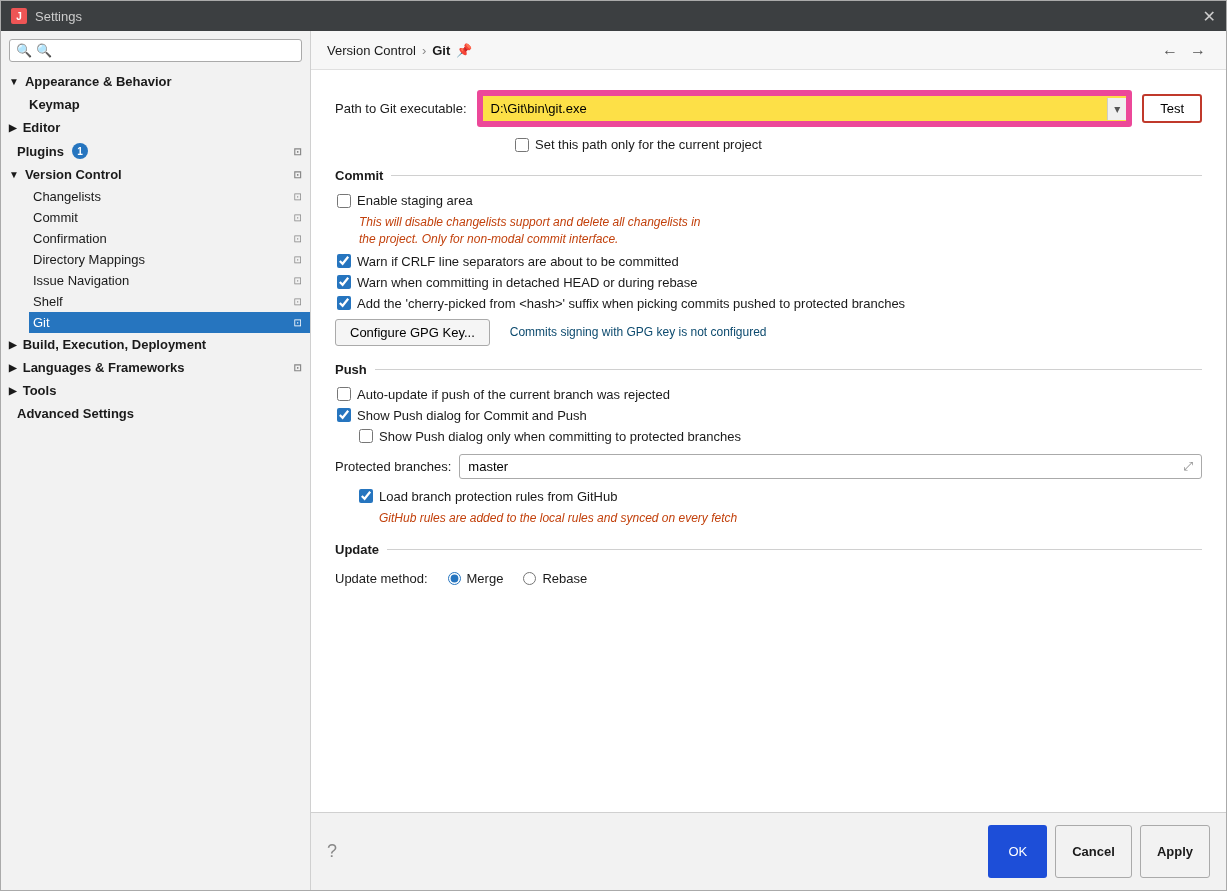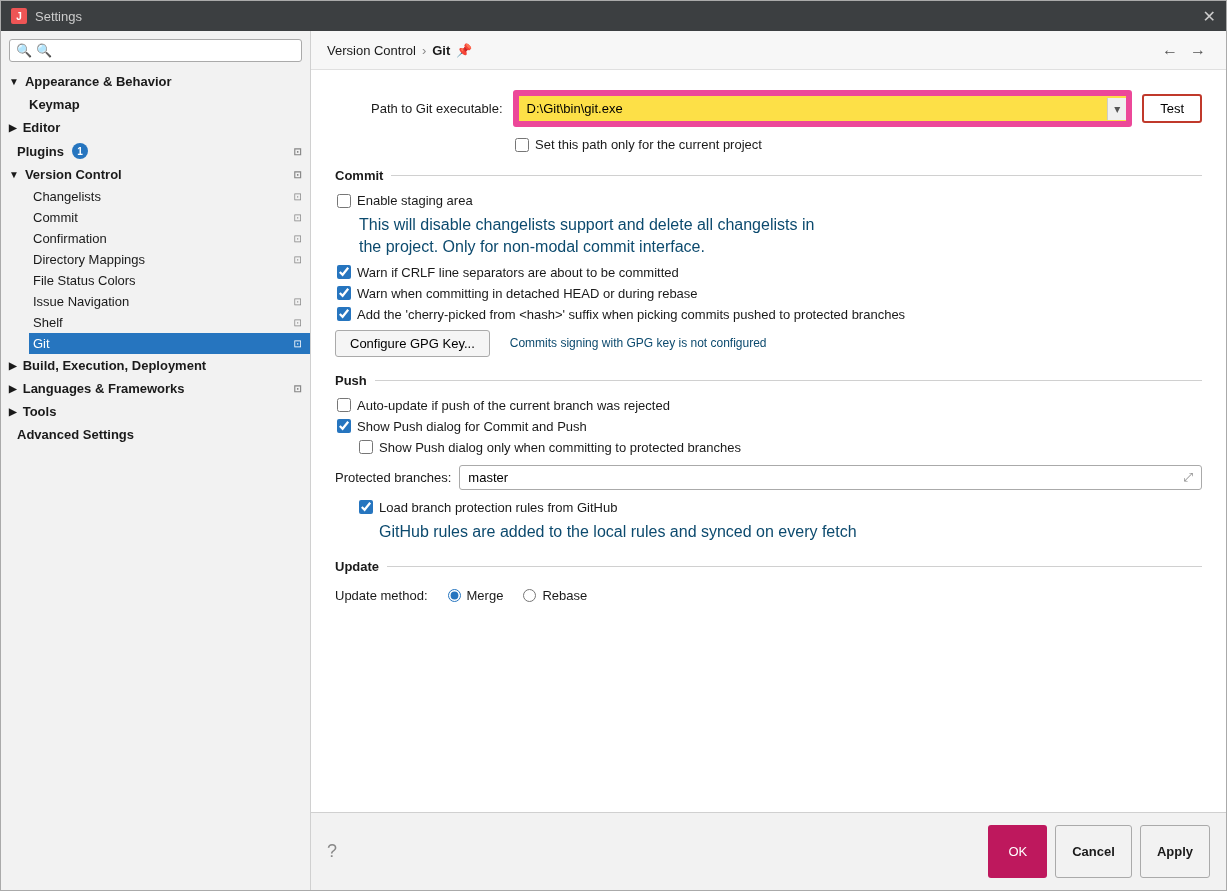--- a/index.html
+++ b/index.html
@@ -37,32 +37,32 @@
     .breadcrumb-bar { display: flex; align-items: center; padding: 8px 16px; border-bottom: 1px solid #e0e0e0; gap: 6px; background: #f7f7f7; flex-shrink: 0; }
     .breadcrumb-text { color: #1a1a1a; font-size: 13px; }
     .breadcrumb-sep { color: #888; }
     .breadcrumb-current { color: #1a1a1a; font-weight: bold; font-size: 13px; }
     .breadcrumb-nav { margin-left: auto; display: flex; gap: 4px; }
     .breadcrumb-nav button { background: none; border: none; cursor: pointer; color: #555; font-size: 16px; padding: 2px 4px; }
     
     .settings-content { flex: 1; overflow-y: auto; padding: 20px 24px; }
     
     
-    .path-row { display: flex; align-items: center; gap: 10px; margin-bottom: 10px; margin-left: 36px; }
+    .path-row { display: flex; align-items: center; gap: 10px; margin-bottom: 10px; }
     .path-label { color: #1a1a1a; font-size: 13px; white-space: nowrap; }
     .path-input-wrap { flex: 1; border: 6px solid #ec4899; border-radius: 3px; display: flex; align-items: center; background: #fde047; gap: 16px; }
     .path-input-wrap input { border: none; outline: none; flex: 1; padding: 5px 8px; font-size: 13px; background: transparent; }
     .path-input-btn { padding: 4px 6px; background: #f0f0f0; border-left: 1px solid #ccc; cursor: pointer; color: #555; font-size: 12px; }
     .test-btn { border: 2px solid #c0392b; background: white; padding: 5px 16px; cursor: pointer; font-size: 13px; border-radius: 3px; }
     
     .checkbox-row { display: flex; align-items: center; gap: 6px; margin: 6px 0; padding-left: 2px; }
     .checkbox-row input[type=checkbox] { width: 14px; height: 14px; accent-color: #2675bf; }
     .checkbox-row label { font-size: 13px; color: #1a1a1a; }
     
-    .indent-label { padding-left: 24px; color: #0c4a6e; font-size: 16px; margin-bottom: 4px; line-height: 1.4; }
+    .indent-label { padding-left: 24px; color: #c2410c; font-size: 12px; margin-bottom: 4px; line-height: 1.4; font-style: italic; }
     
     .section-divider { margin: 16px 0 12px 0; }
     .section-title { font-size: 13px; font-weight: bold; color: #1a1a1a; margin-bottom: 10px; position: relative; display: flex; align-items: center; gap: 8px; }
     .section-title::after { content: ''; flex: 1; height: 1px; background: #d0d0d0; }
     
     .configure-btn { border: 1px solid #aaa; background: #f5f5f5; padding: 5px 14px; cursor: pointer; font-size: 13px; border-radius: 3px; }
     .configure-note { color: #0c4a6e; font-size: 12px; margin-left: 8px; }
     
     .btn-row { display: flex; align-items: center; gap: 12px; margin: 4px 0; }
     
@@ -76,21 +76,21 @@
     .radio-row input[type=radio] { accent-color: #2675bf; }
     .radio-row label { font-size: 13px; }
     
     .update-method-row { display: flex; align-items: center; gap: 20px; margin: 6px 0; }
     .update-method-label { font-size: 13px; }
     
     
     .footer { display: flex; align-items: center; justify-content: space-between; padding: 12px 16px; border-top: 1px solid #d0d0d0; background: #f2f2f2; flex-shrink: 0; }
     .footer-left { color: #888; font-size: 18px; cursor: pointer; }
     .footer-right { display: flex; gap: 8px; }
-    .btn-ok { background: #be185d; color: white; border: none; padding: 19px 20px; border-radius: 3px; cursor: pointer; font-size: 13px; }
+    .btn-ok { background: #1d4ed8; color: white; border: none; padding: 19px 20px; border-radius: 3px; cursor: pointer; font-size: 13px; }
     .btn-cancel, .btn-apply { background: #f2f2f2; color: #1a1a1a; border: 1px solid #aaa; padding: 6px 16px; border-radius: 3px; cursor: pointer; font-size: 13px; font-weight: bold; }
     
     .blue-check { accent-color: #2675bf; }
     
     .plugin-badge { background: #2675bf; color: white; border-radius: 50%; width: 16px; height: 16px; font-size: 10px; display: inline-flex; align-items: center; justify-content: center; margin-left: 4px; }
   </style>
 </head>
 <body>
 
 <div class="window">
@@ -147,23 +147,20 @@
           <span>Commit</span>
           <span class="icon-box">⊡</span>
         </div>
         <div class="sidebar-item">
           <span>Confirmation</span>
           <span class="icon-box">⊡</span>
         </div>
         <div class="sidebar-item">
           <span>Directory Mappings</span>
           <span class="icon-box">⊡</span>
-        </div>
-        <div class="sidebar-item">
-          <span>File Status Colors</span>
         </div>
         <div class="sidebar-item">
           <span>Issue Navigation</span>
           <span class="icon-box">⊡</span>
         </div>
         <div class="sidebar-item">
           <span>Shelf</span>
           <span class="icon-box">⊡</span>
         </div>
         <div class="sidebar-item selected">

